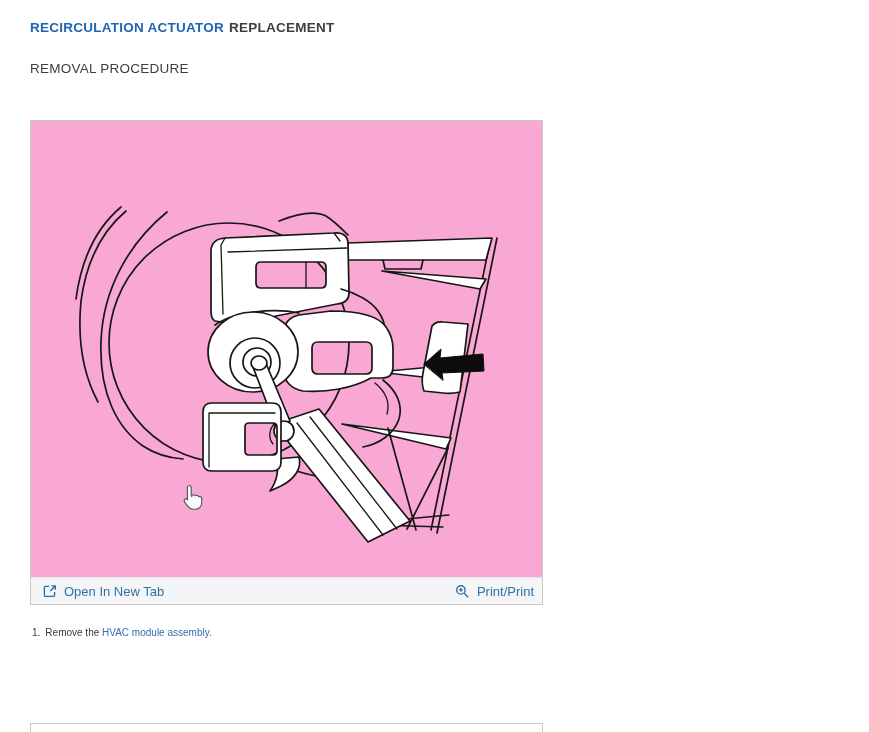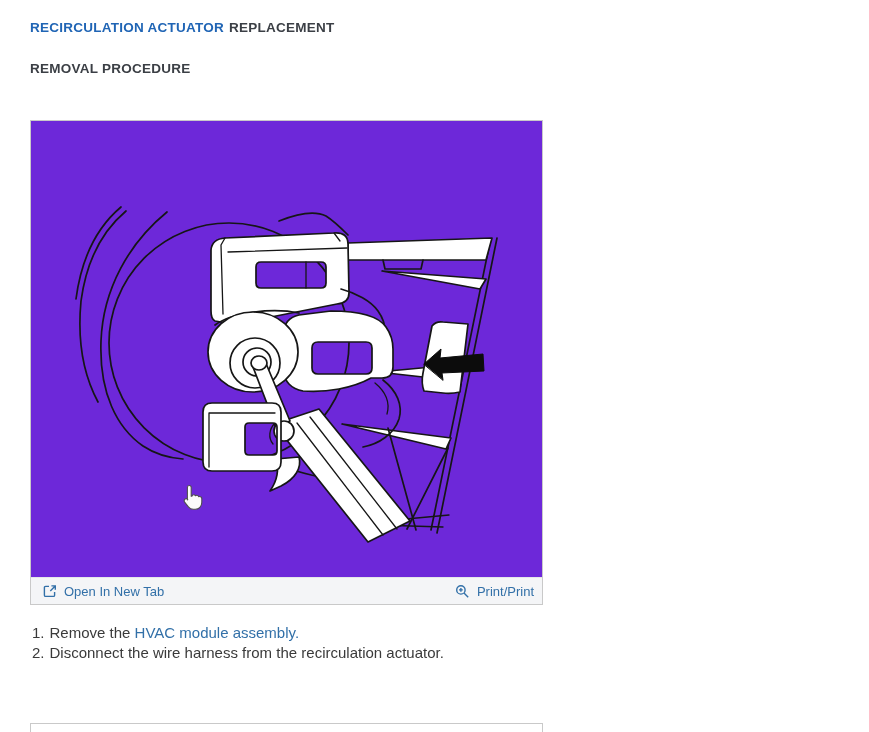--- a/index.html
+++ b/index.html
@@ -15,43 +15,43 @@
     font-family:"Liberation Sans", sans-serif;
   }
   .page-title{
     position:absolute;left:30px;top:20px;
     font-size:13.5px;font-weight:bold;letter-spacing:.25px;white-space:nowrap;
   }
   .page-title .t-link{color:var(--heading-blue);}
   .page-title .t-rest{color:var(--heading-dark);margin-left:5px;}
   .section-title{
     position:absolute;left:30px;top:61px;
-    font-size:13.5px;font-weight:bold;letter-spacing:.25px;
+    font-size:13.5px;font-weight:normal;letter-spacing:.25px;
     color:var(--heading-dark);white-space:nowrap;
   }
   .figure-frame{
     position:absolute;left:30px;top:120px;width:513px;height:485px;
-    border:1px solid var(--frame-border);background:#6d28d9;
+    border:1px solid var(--frame-border);background:#f9a8d4;
   }
   .figure-image{position:absolute;left:0;top:0;width:511px;height:456px;}
   .figure-toolbar{
     position:absolute;left:0;bottom:0;width:511px;height:27px;
     background:var(--toolbar-bg);border-top:1px solid var(--toolbar-border);
     display:flex;align-items:center;justify-content:space-between;
     padding:0 8px 0 12px;
   }
   .tb-link{
     display:flex;align-items:center;gap:7px;
     color:var(--link-blue);font-size:13px;cursor:pointer;white-space:nowrap;
   }
   .tb-link svg{display:block;}
   .cursor{position:absolute;left:180px;top:483px;pointer-events:none;}
   .steps{
     position:absolute;left:32px;top:626px;
-    font-size:15px;color:var(--body-text);
+    font-size:10px;color:var(--body-text);
   }
   .step{margin-bottom:6px;white-space:nowrap;line-height:14px;}
   .step .num{margin-right:5px;}
   .step a{color:var(--link-blue);text-decoration:none;cursor:pointer;}
   .step a:empty{display:none;}
   .figure-frame-2{
     position:absolute;left:30px;top:723px;width:513px;height:40px;
     border:1px solid var(--frame-border);background:#fff;
   }
   
@@ -145,18 +145,15 @@
 </div>
 
 <svg class="cursor" width="26" height="32" viewBox="0 0 26 32">
   <path d="M9.2,2.5 C10.3,2.5 11.2,3.4 11.2,4.5 L11.2,13.3 L12,13.2 C12.2,12.4 12.9,11.8 13.8,11.8 C14.5,11.8 15.1,12.2 15.4,12.8 C15.8,12.5 16.3,12.3 16.8,12.3 C17.7,12.3 18.4,12.9 18.6,13.7 C18.9,13.6 19.2,13.5 19.5,13.5 C20.8,13.5 21.8,14.5 21.8,15.8 L21.8,19.3 C21.8,23.3 19,26.3 15.3,26.3 L13.3,26.3 C11.3,26.3 9.6,25.4 8.4,23.9 L4.6,19.1 C3.9,18.2 4,16.9 4.9,16.2 C5.7,15.5 6.9,15.6 7.7,16.4 L7.4,16.9 L7.4,4.5 C7.4,3.4 8.1,2.5 9.2,2.5 Z" fill="#fbfbfb" stroke="#4f4f4f" stroke-width="1.1" stroke-linejoin="round"></path>
 </svg>
 
 <div class="steps">
   <div class="step">
     <span class="num">1.</span><span>Remove the </span><a>HVAC module assembly.</a><span></span>
   </div>
-  <div class="step">
-    <span class="num">2.</span><span>Disconnect the wire harness from the recirculation actuator.</span><span></span>
-  </div>
 </div>
 
 <div class="figure-frame-2"></div>
 
 </body></html>

